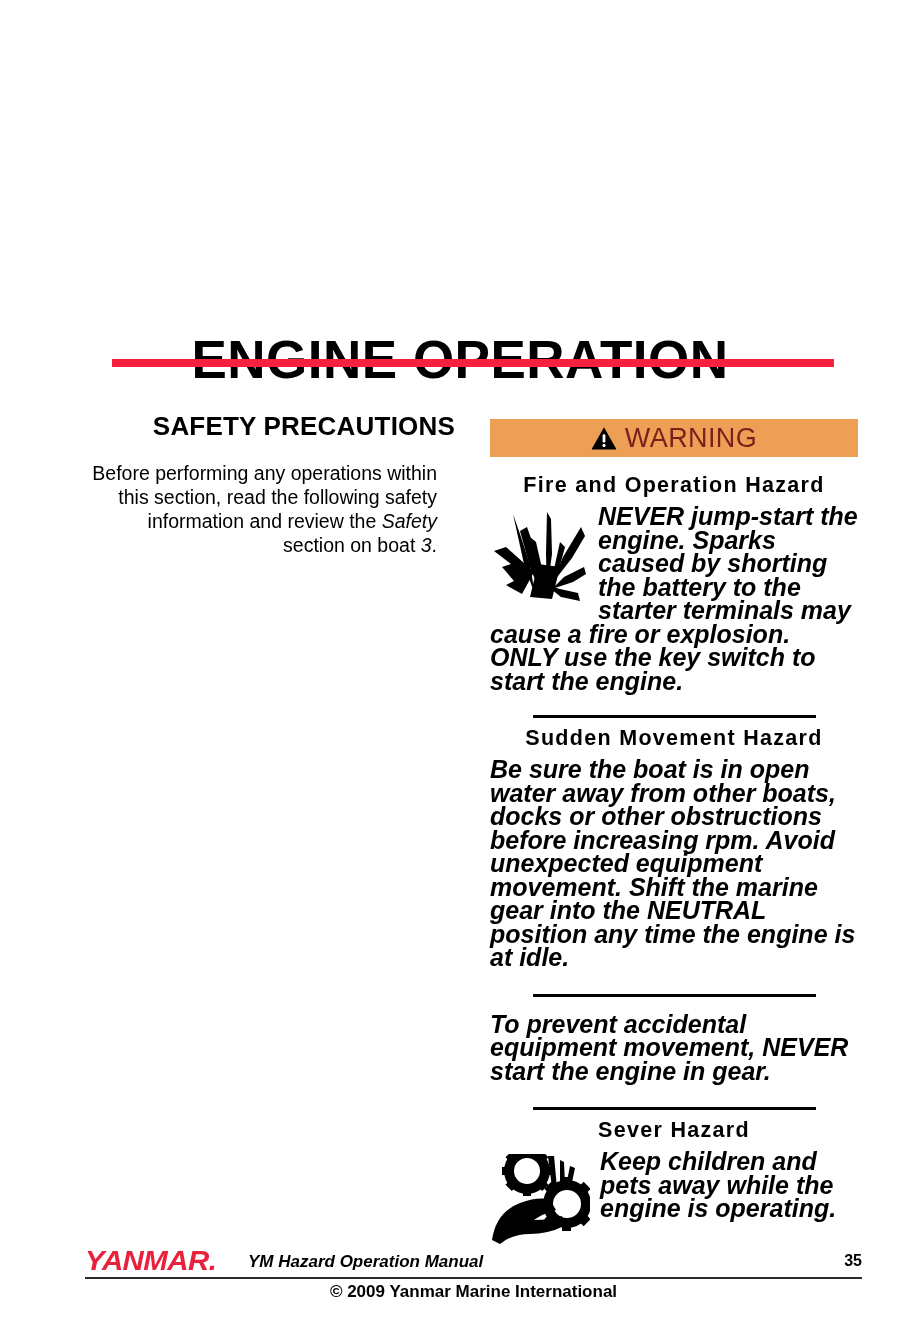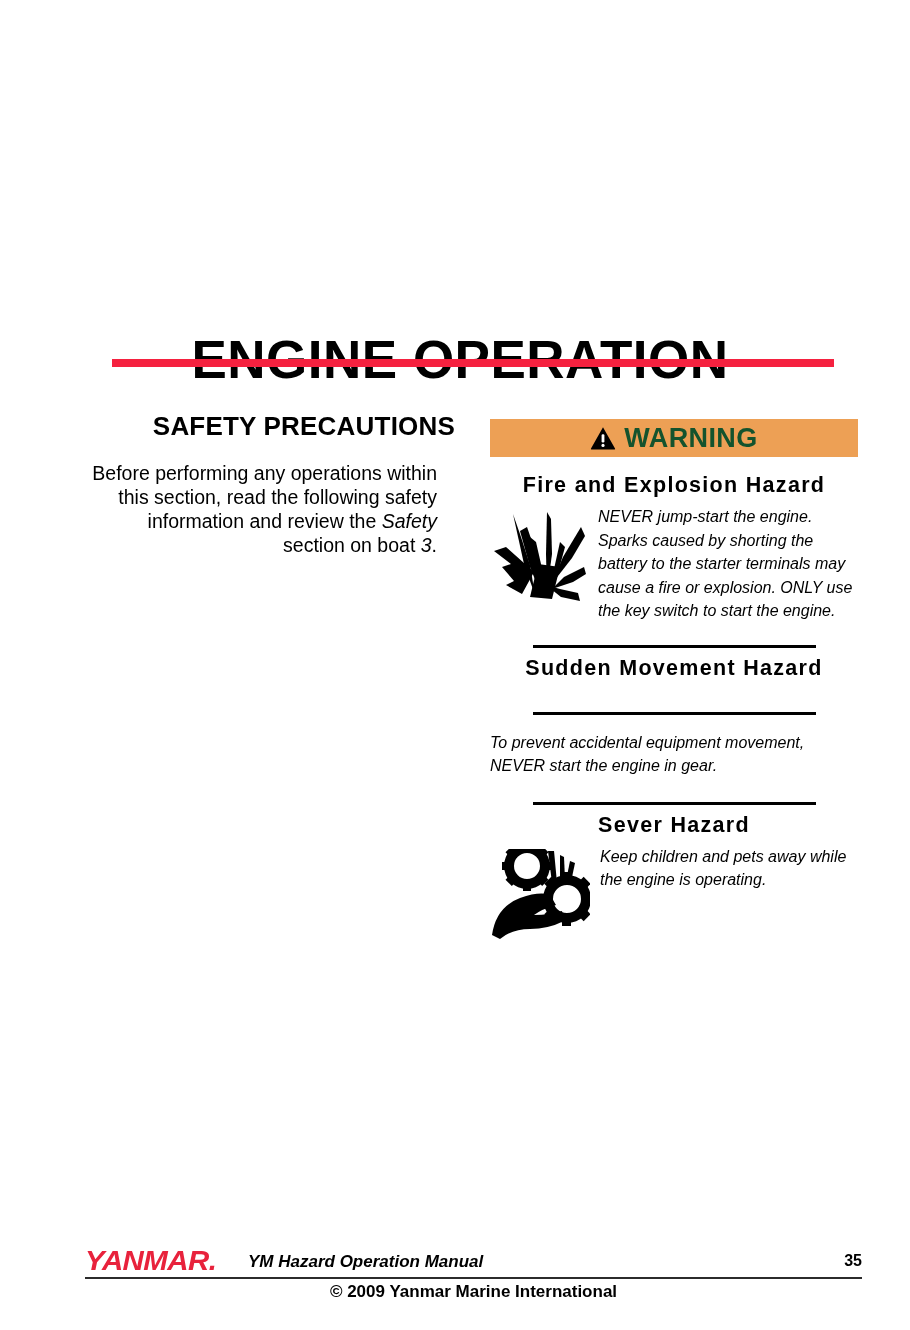--- a/index.html
+++ b/index.html
@@ -84,38 +84,38 @@
     justify-content: center;
     gap: 8px;
   }
   .warning-banner .tri-icon {
     display: block;
     width: 26px;
     height: 24px;
   }
   .warning-banner .warning-word {
     font-size: 27px;
-    font-weight: bold;
+    font-weight: normal;
     letter-spacing: 0.4px;
     line-height: 1;
-    color: #14532d;
+    color: #7f1d1d;
   }
 
   .hazard-title {
     font-size: 21.5px;
     font-weight: bold;
     letter-spacing: 1.3px;
     text-align: center;
     line-height: 24px;
     margin: 8px 0 0 0;
   }
 
   .hazard-body {
-    font-size: 16px;
-    font-weight: normal;
+    font-size: 25px;
+    font-weight: bold;
     font-style: italic;
     line-height: 23.5px;
     margin: 0;
   }
 
   .icon-float {
     float: left;
     margin: 4px 10px 0 0;
   }
   .icon-float.blast { width: 98px; height: 105px; }
@@ -216,21 +216,21 @@
         <svg viewBox="0 0 26 24" width="26" height="24" aria-hidden="true">
           <path d="M13 1.2 L25 22.4 Q25.6 23.4 24.4 23.4 L1.6 23.4 Q0.4 23.4 1 22.4 Z" fill="#000000"></path>
           <rect x="11.6" y="8.3" width="2.8" height="8.2" rx="1.2" fill="#ffffff"></rect>
           <circle cx="13" cy="19.4" r="1.6" fill="#ffffff"></circle>
         </svg>
       </span>
       <span class="warning-word">WARNING</span>
     </div>
 
     <div class="block-gap-d"></div>
-    <div class="hazard-title">Fire and Explosion Hazard</div>
+    <div class="hazard-title">Fire and Operation Hazard</div>
     <div class="block-gap-d"></div>
 
     <span class="icon-float blast">
       <svg viewBox="0 0 98 105" width="98" height="105" aria-hidden="true">
         <g fill="#000000">
           <path d="M16 38 L4 42 L21 55 L12 58 L24 72 L16 76 L32 85 L44 63 Z"></path>
           <path d="M23 5 L34 55 L45 86 L40 56 L31 28 Z"></path>
           <path d="M40 28 L46 60 L52 85 L51 55 L46 33 Z"></path>
           <path d="M57 3 L56 45 L57 82 L62 45 L61 10 Z"></path>
           <path d="M70 33 L64 60 L60 84 L69 60 L75 38 Z"></path>
@@ -242,20 +242,21 @@
         </g>
       </svg>
     </span>
     <p class="hazard-body">NEVER jump-start the engine. Sparks caused by shorting the battery to the starter terminals may cause a fire or explosion. ONLY use the key switch to start the engine.</p>
     <div class="clearer"></div>
 
     <div class="block-gap-a"></div>
     <div class="divider"></div>
     <div class="hazard-title">Sudden Movement Hazard</div>
     <div class="block-gap-d"></div>
+    <p class="hazard-body">Be sure the boat is in open water away from other boats, docks or other obstructions before increasing rpm. Avoid unexpected equipment movement. Shift the marine gear into the NEUTRAL position any time the engine is at idle.</p>
 
     <div class="block-gap-c"></div>
     <div class="divider"></div>
     <div class="block-gap-b"></div>
     <p class="hazard-body">To prevent accidental equipment movement, NEVER start the engine in gear.</p>
 
     <div class="block-gap-c"></div>
     <div class="divider"></div>
     <div class="hazard-title">Sever Hazard</div>
     <div class="block-gap-d"></div>

